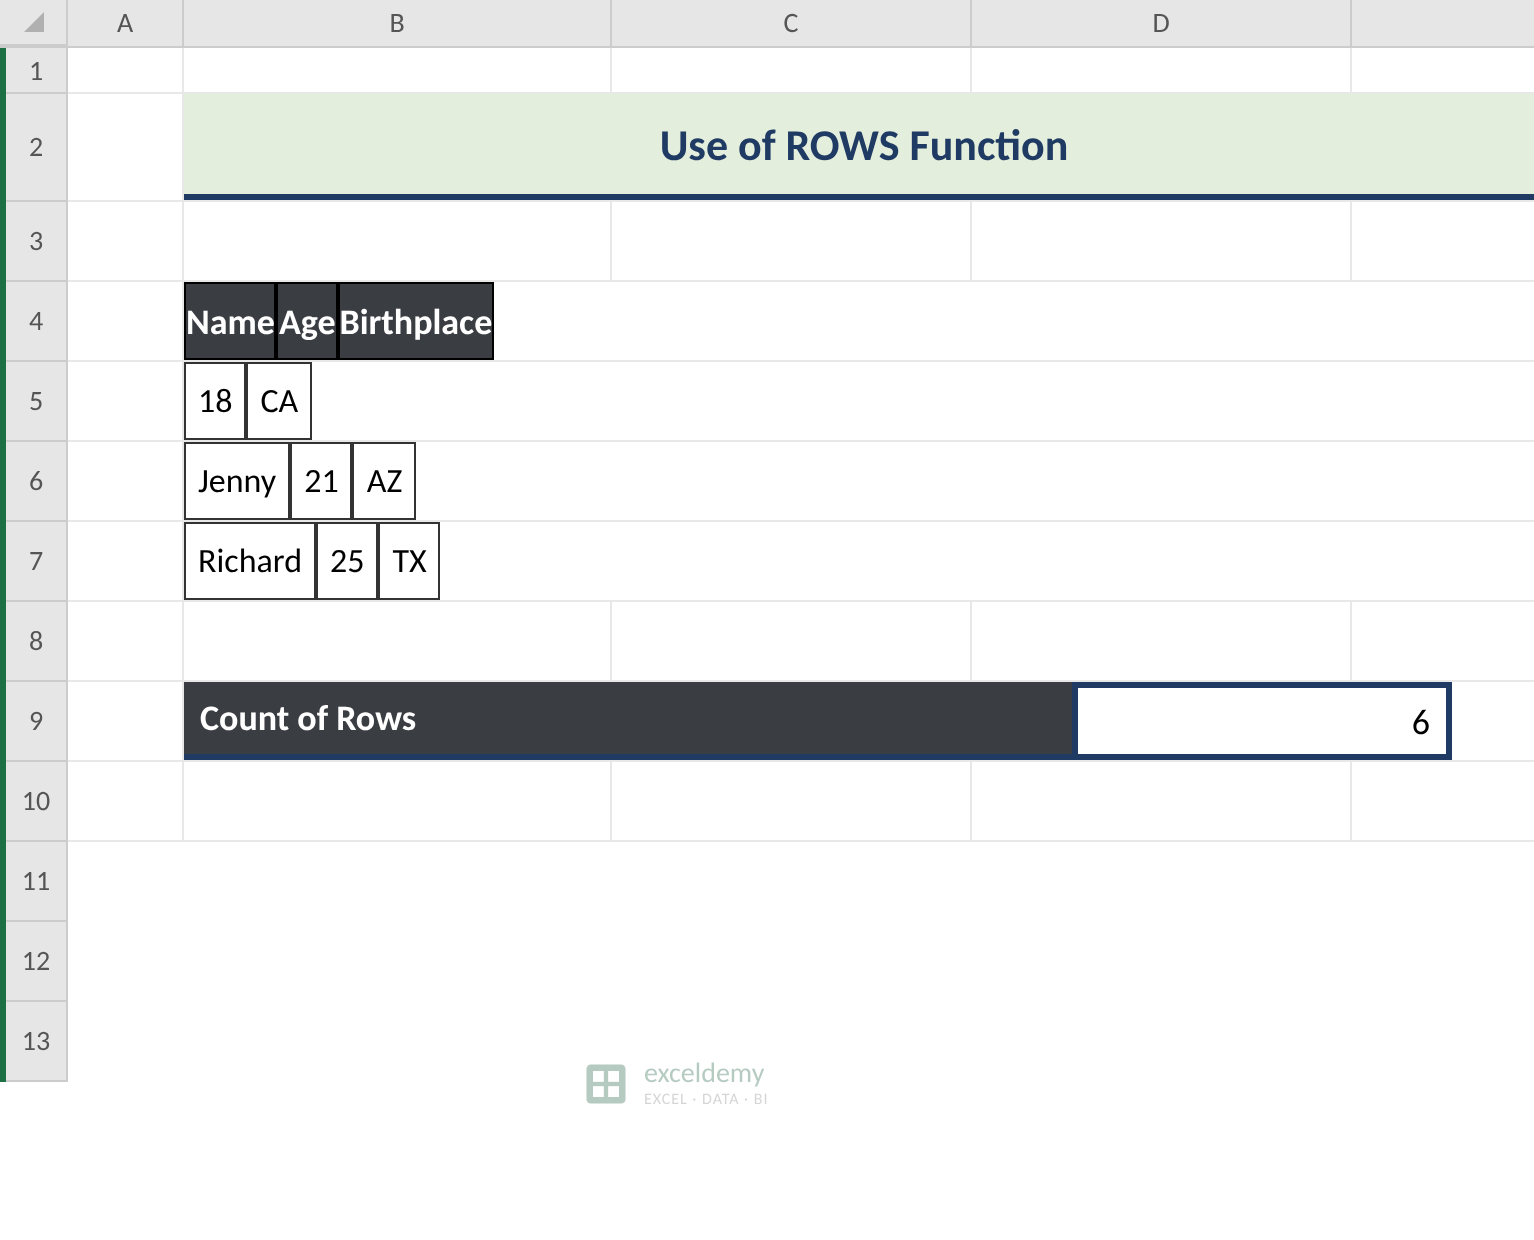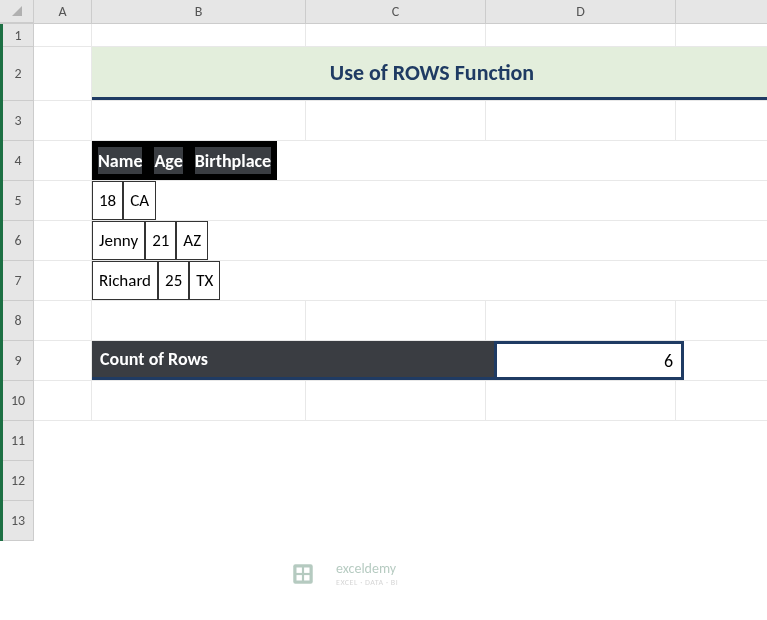--- a/index.html
+++ b/index.html
@@ -84,34 +84,34 @@
 }
 
 .theader {
   background: #3a3d42;
   color: #fff;
   font-weight: bold;
   font-size: 18px;
   display: flex;
   align-items: center;
   justify-content: center;
-  border: 6px solid #000000;
+  border: 1px solid #000000;
 }
 .tcell {
   border: 1px solid #333;
   font-size: 17px;
   display: flex;
   align-items: center;
   padding: 0 6px;
 }
 .tcell.num { justify-content: flex-end; }
 .tcell.txt { justify-content: flex-start; }
 
 .count-label {
-  width: 402px;
+  width: 444px;
   background: #3a3d42;
   color: #fff;
   font-weight: bold;
   font-size: 18px;
   display: flex;
   align-items: center;
   padding-left: 8px;
   border-bottom: 3px solid #1f3b63;
 }
 .count-val {
@@ -124,24 +124,24 @@
   padding-right: 8px;
 }
 
 .h-small { height: 23px; }
 .h-title { height: 54px; }
 .h-data { height: 40px; }
 
 .watermark {
   position: absolute;
   left: 290px;
-  top: 560px;
-  display: flex;
-  align-items: center;
-  gap: 20px;
+  top: 528px;
+  display: flex;
+  align-items: center;
+  gap: 6px;
   opacity: 0.35;
   color: #2f6a4e;
   font-size: 14px;
 }
 .watermark-icon { width: 26px; height: 26px; }
 .watermark .wm-sub { font-size: 8px; letter-spacing: 0.5px; color: #888; }
 </style>
 </head>
 <body>
 

